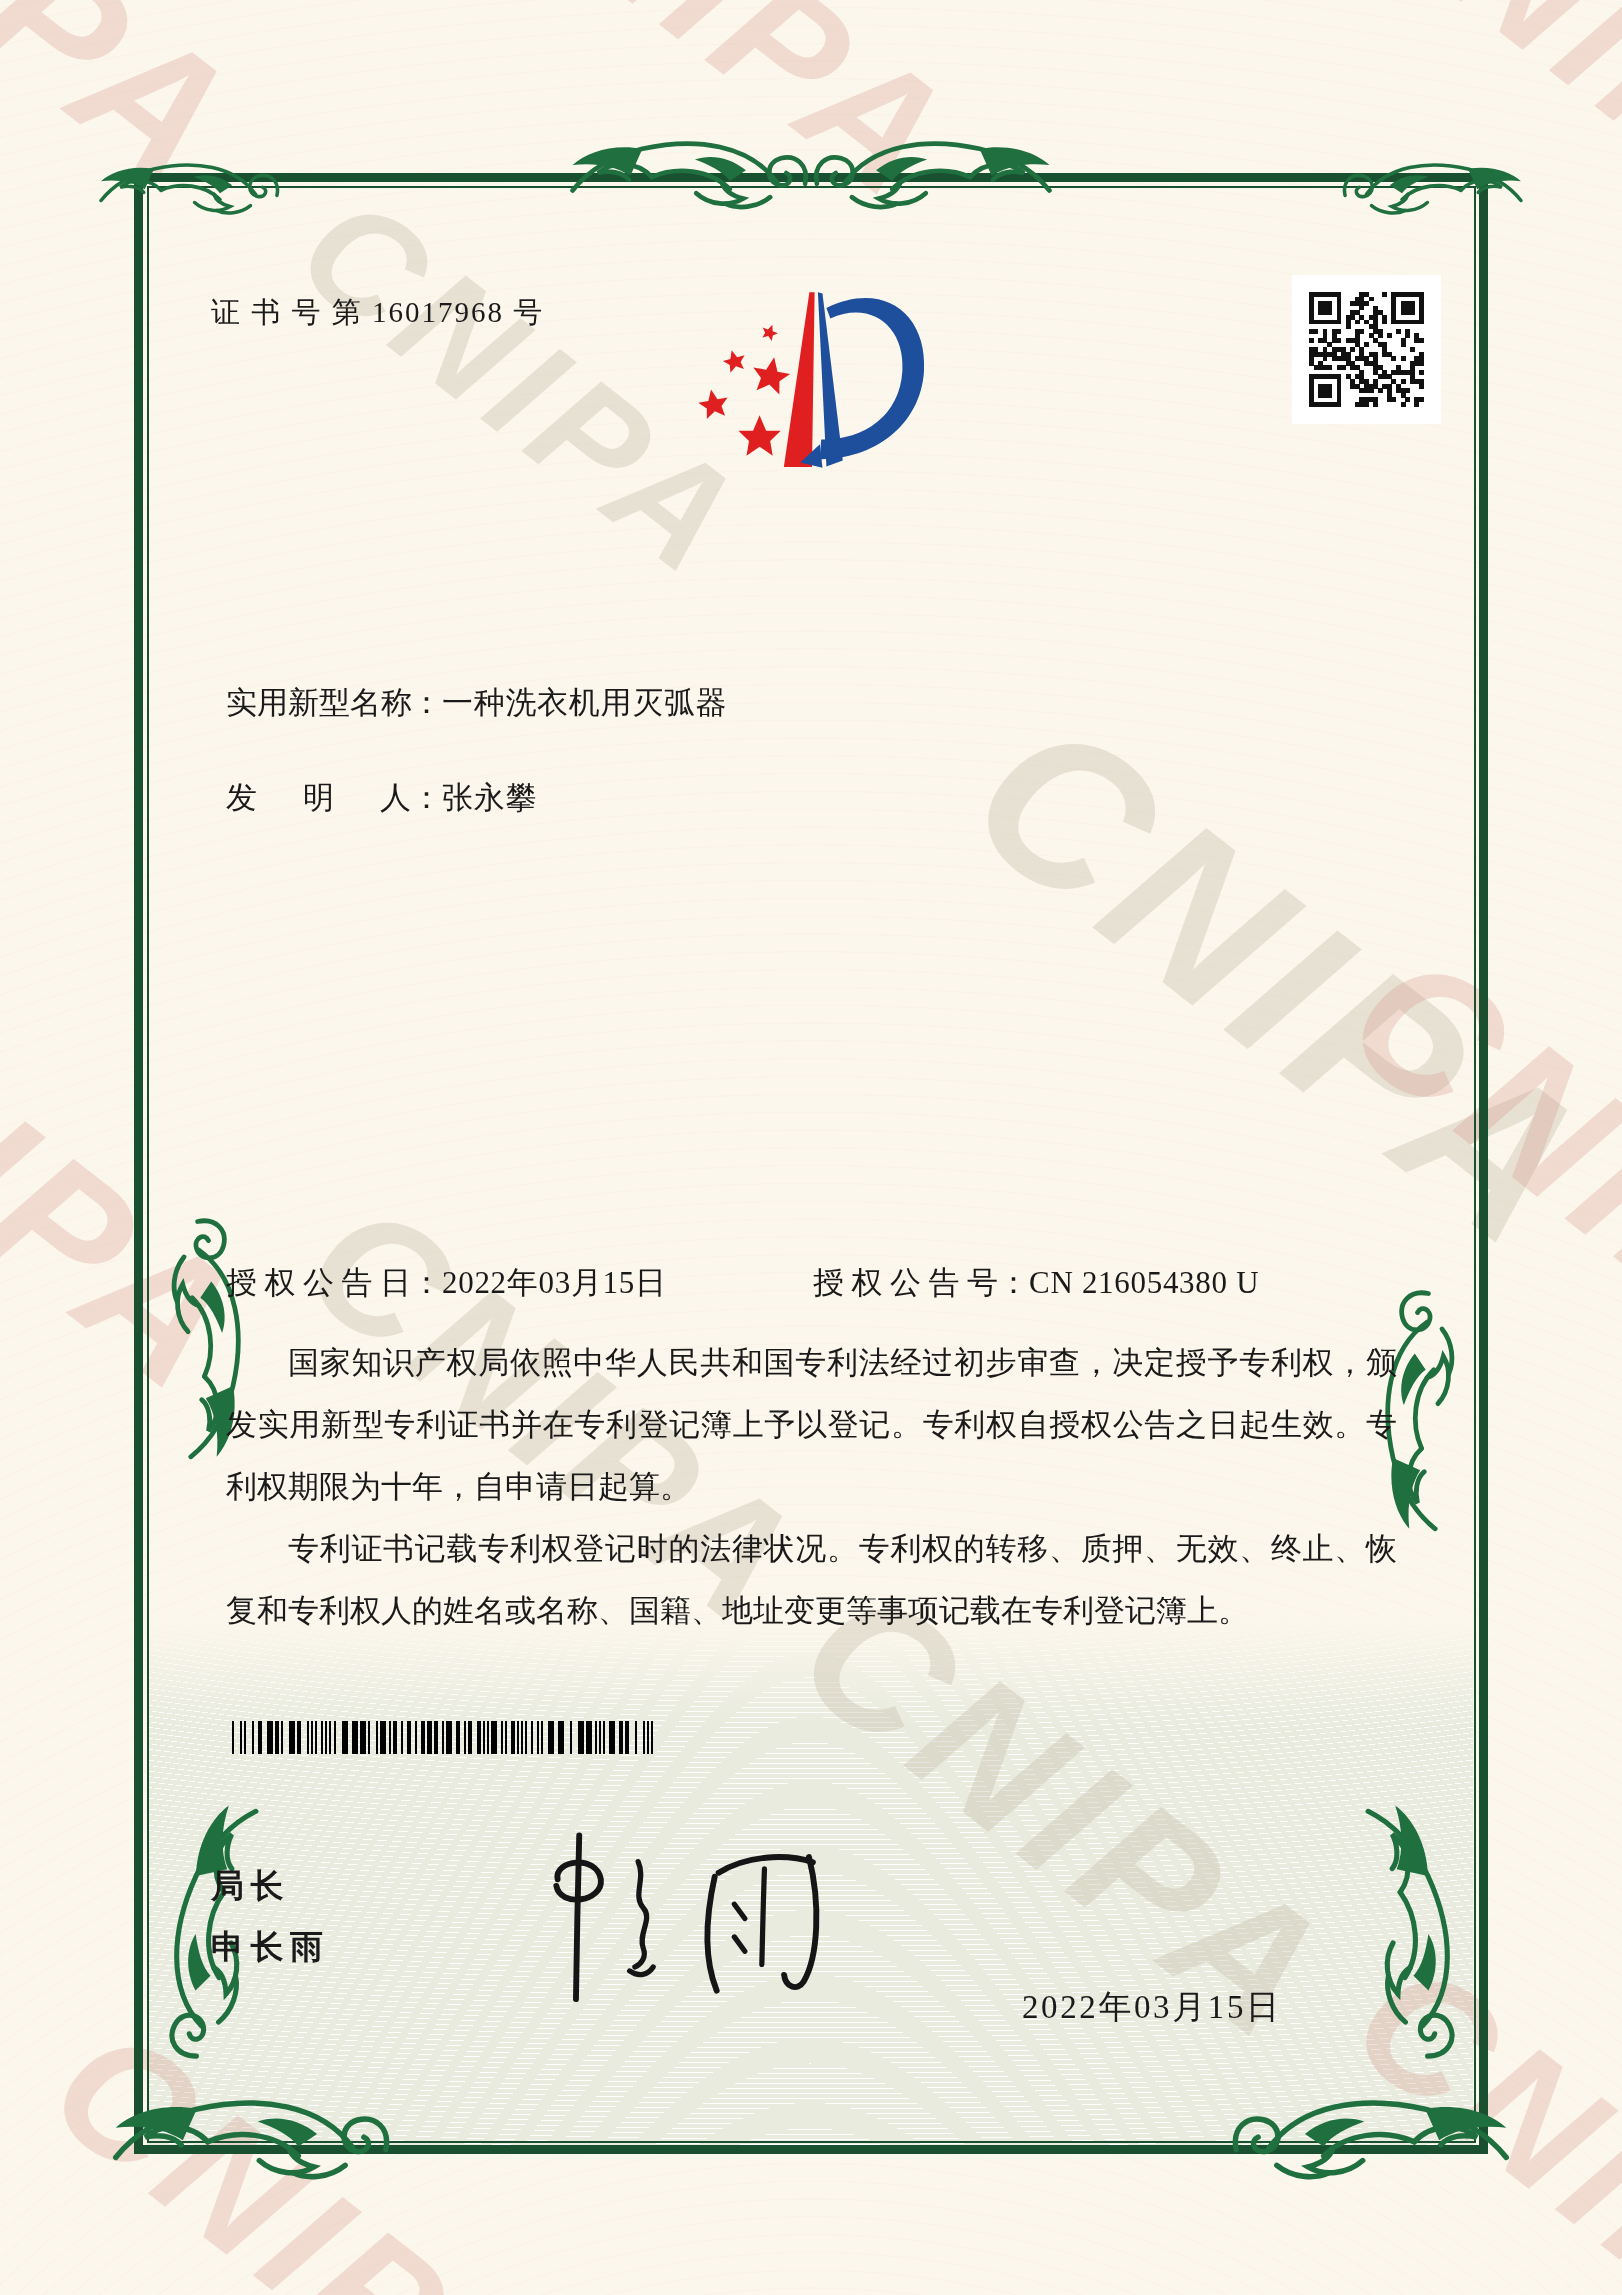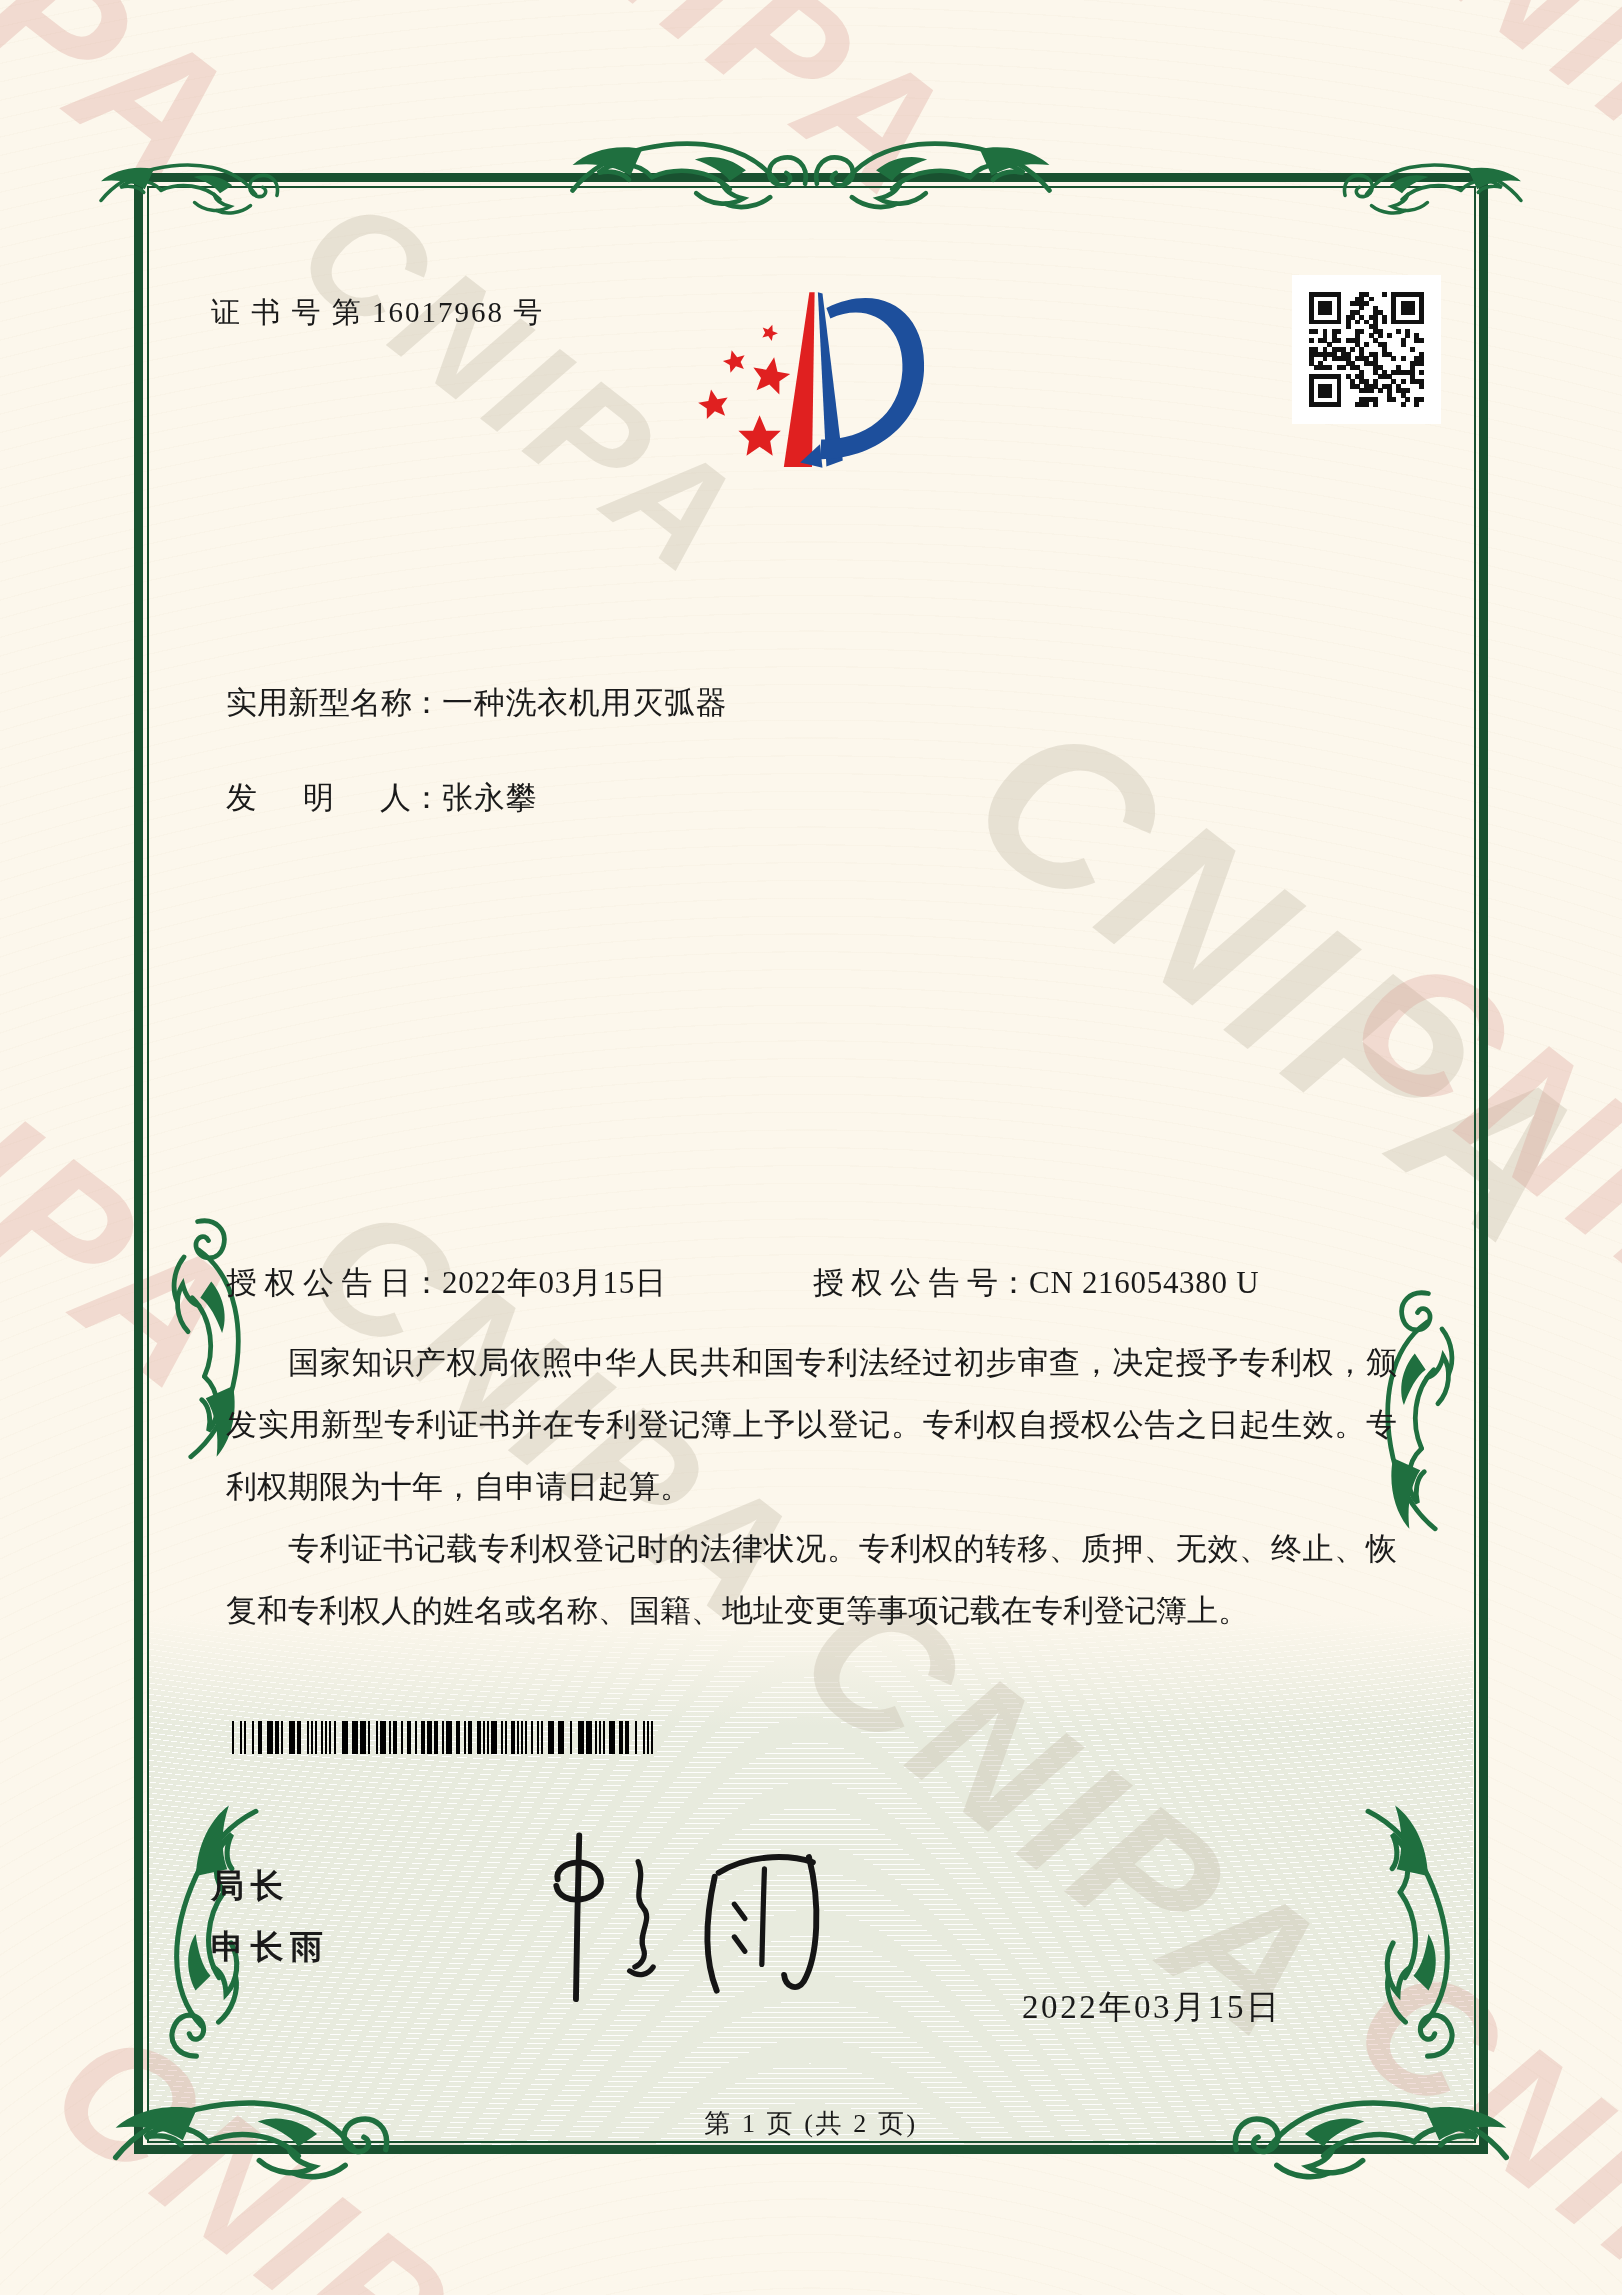--- a/index.html
+++ b/index.html
@@ -617,17 +617,16 @@
       <path d="M418,102 C460,76 520,72 562,86" stroke-width="9"></path>
       <path d="M556,78 C574,150 570,230 548,268 C538,284 520,276 518,258" stroke-width="9"></path>
       <path d="M488,96 C486,150 485,200 484,242" stroke-width="8"></path>
       <path d="M442,150 L458,172" stroke-width="8"></path>
       <path d="M442,200 L458,222" stroke-width="8"></path>
     </g>
   </svg>
 
   <div class="abs date">2022年03月15日</div>
 
-  <div class="abs page-info">第 1 页 (共 2 页)</div>
 
 
 </div>
 
 
 </body></html>

